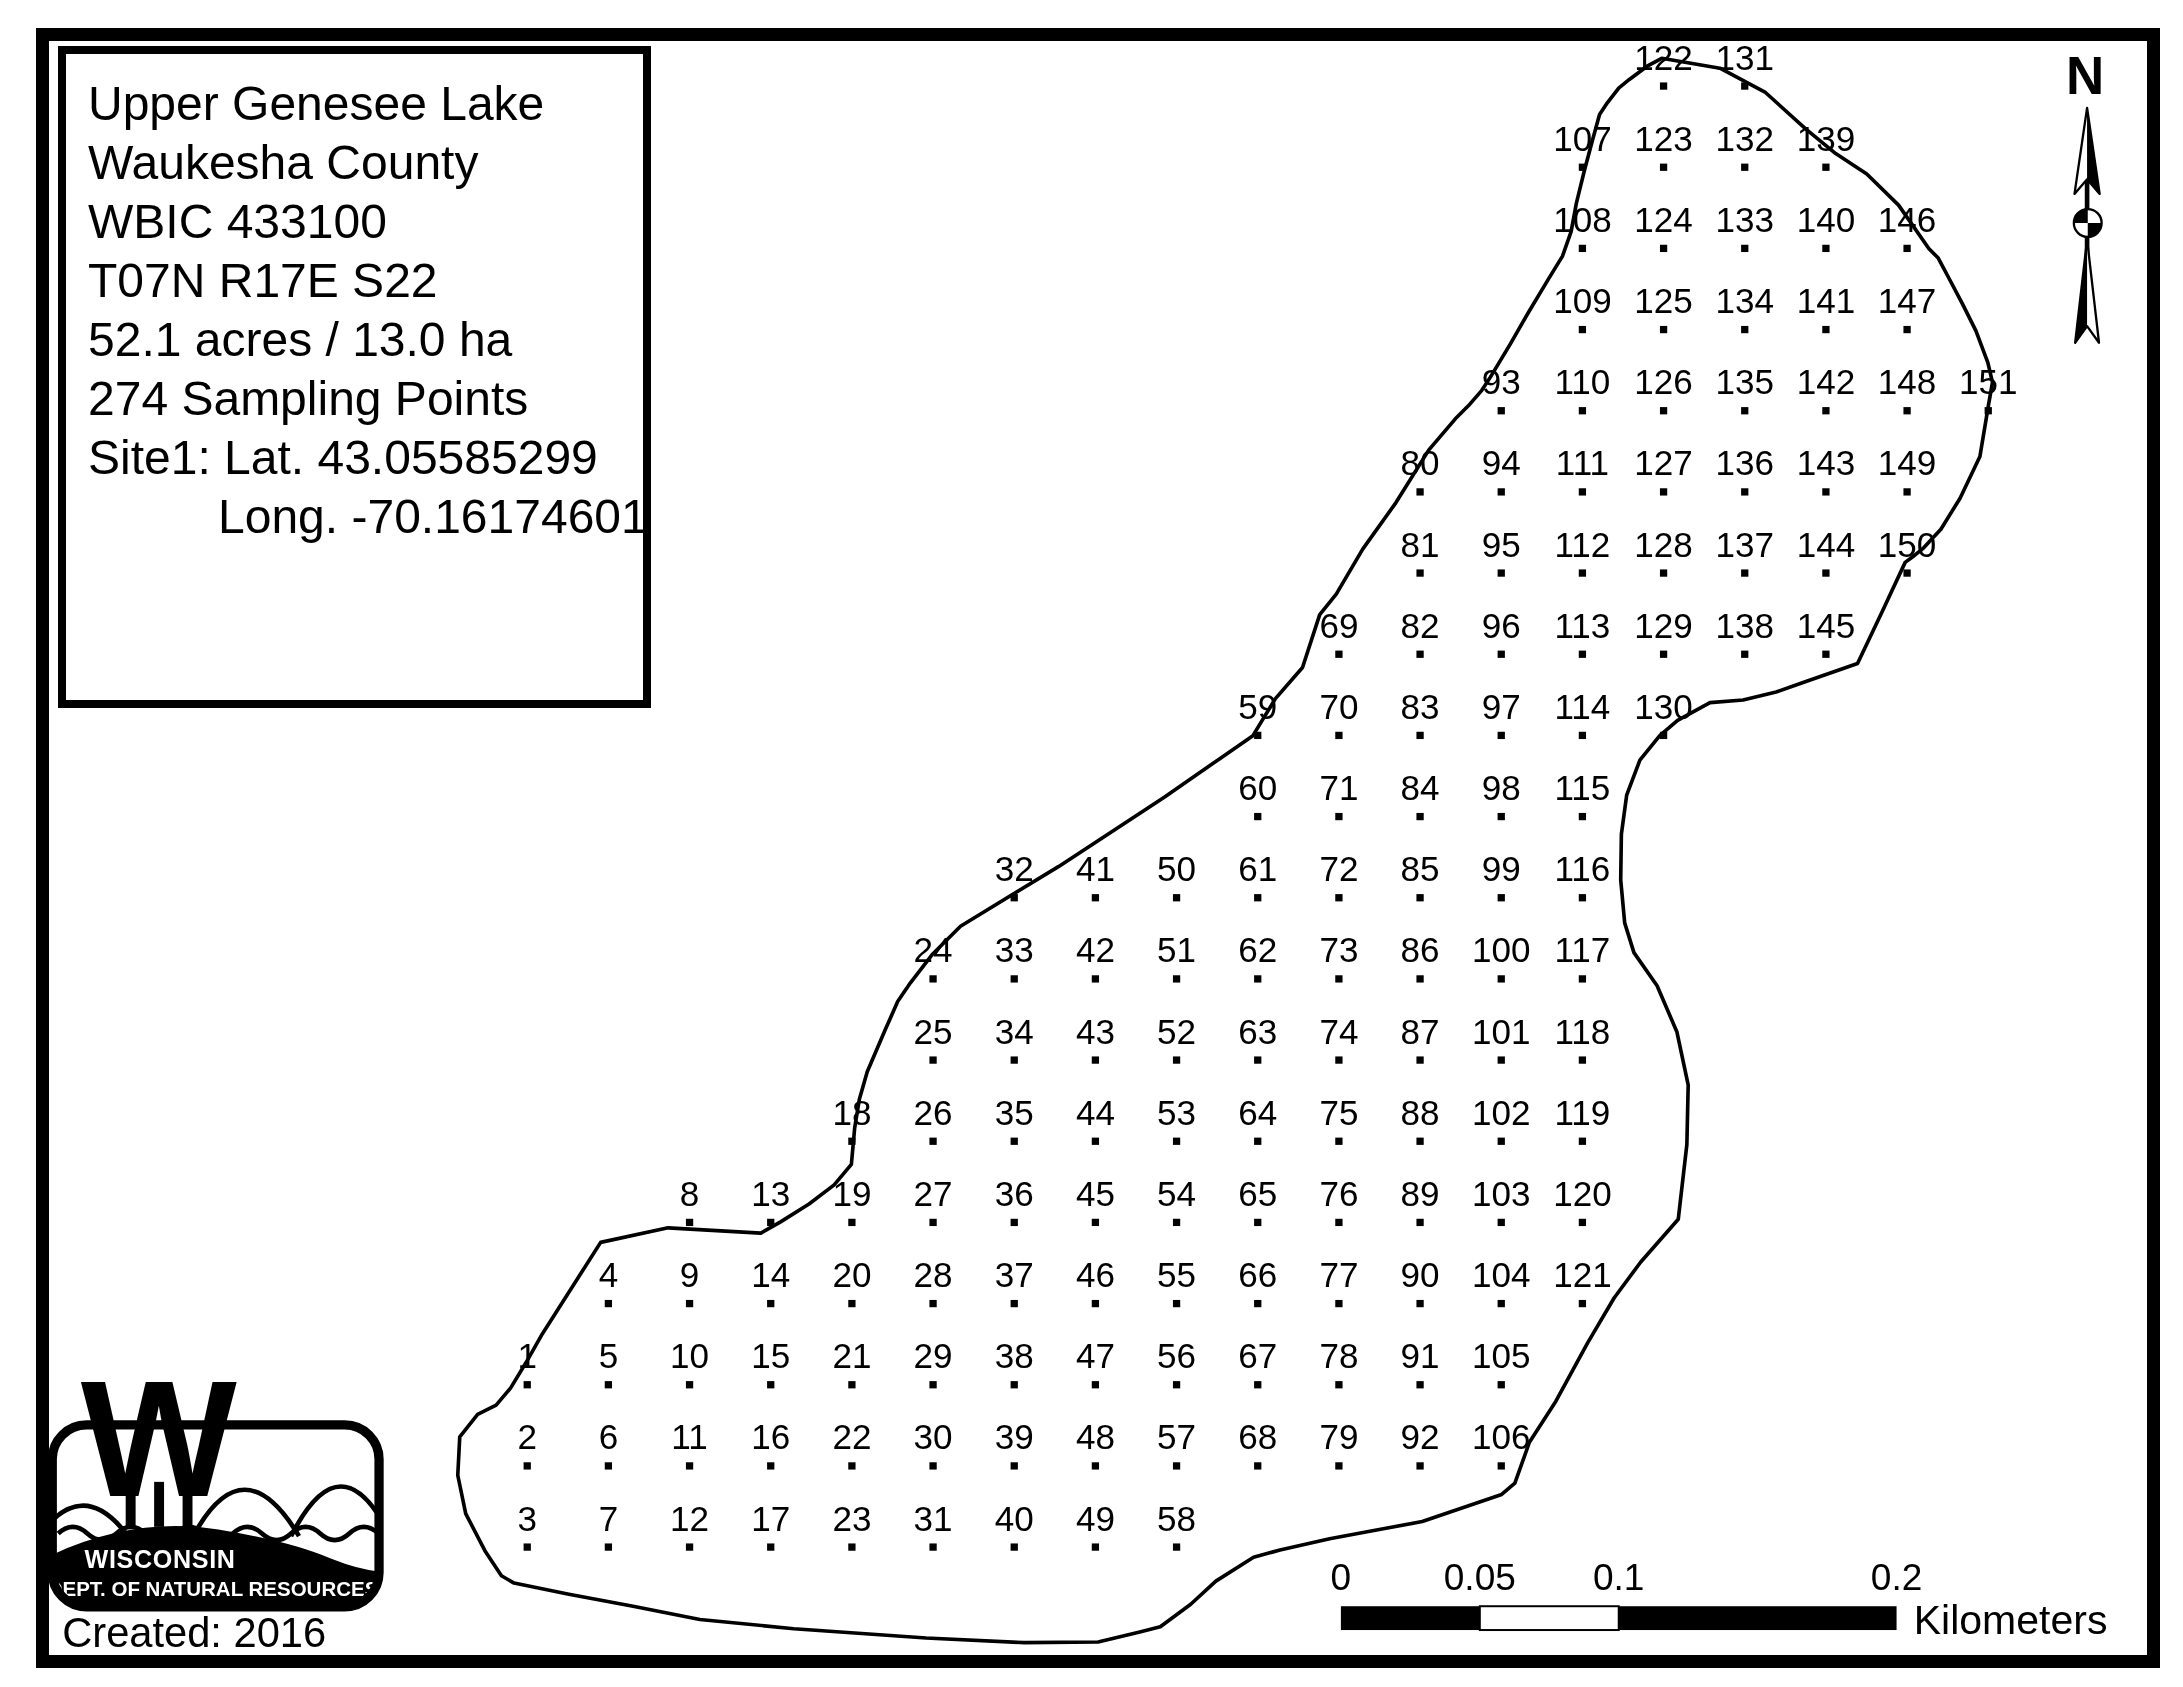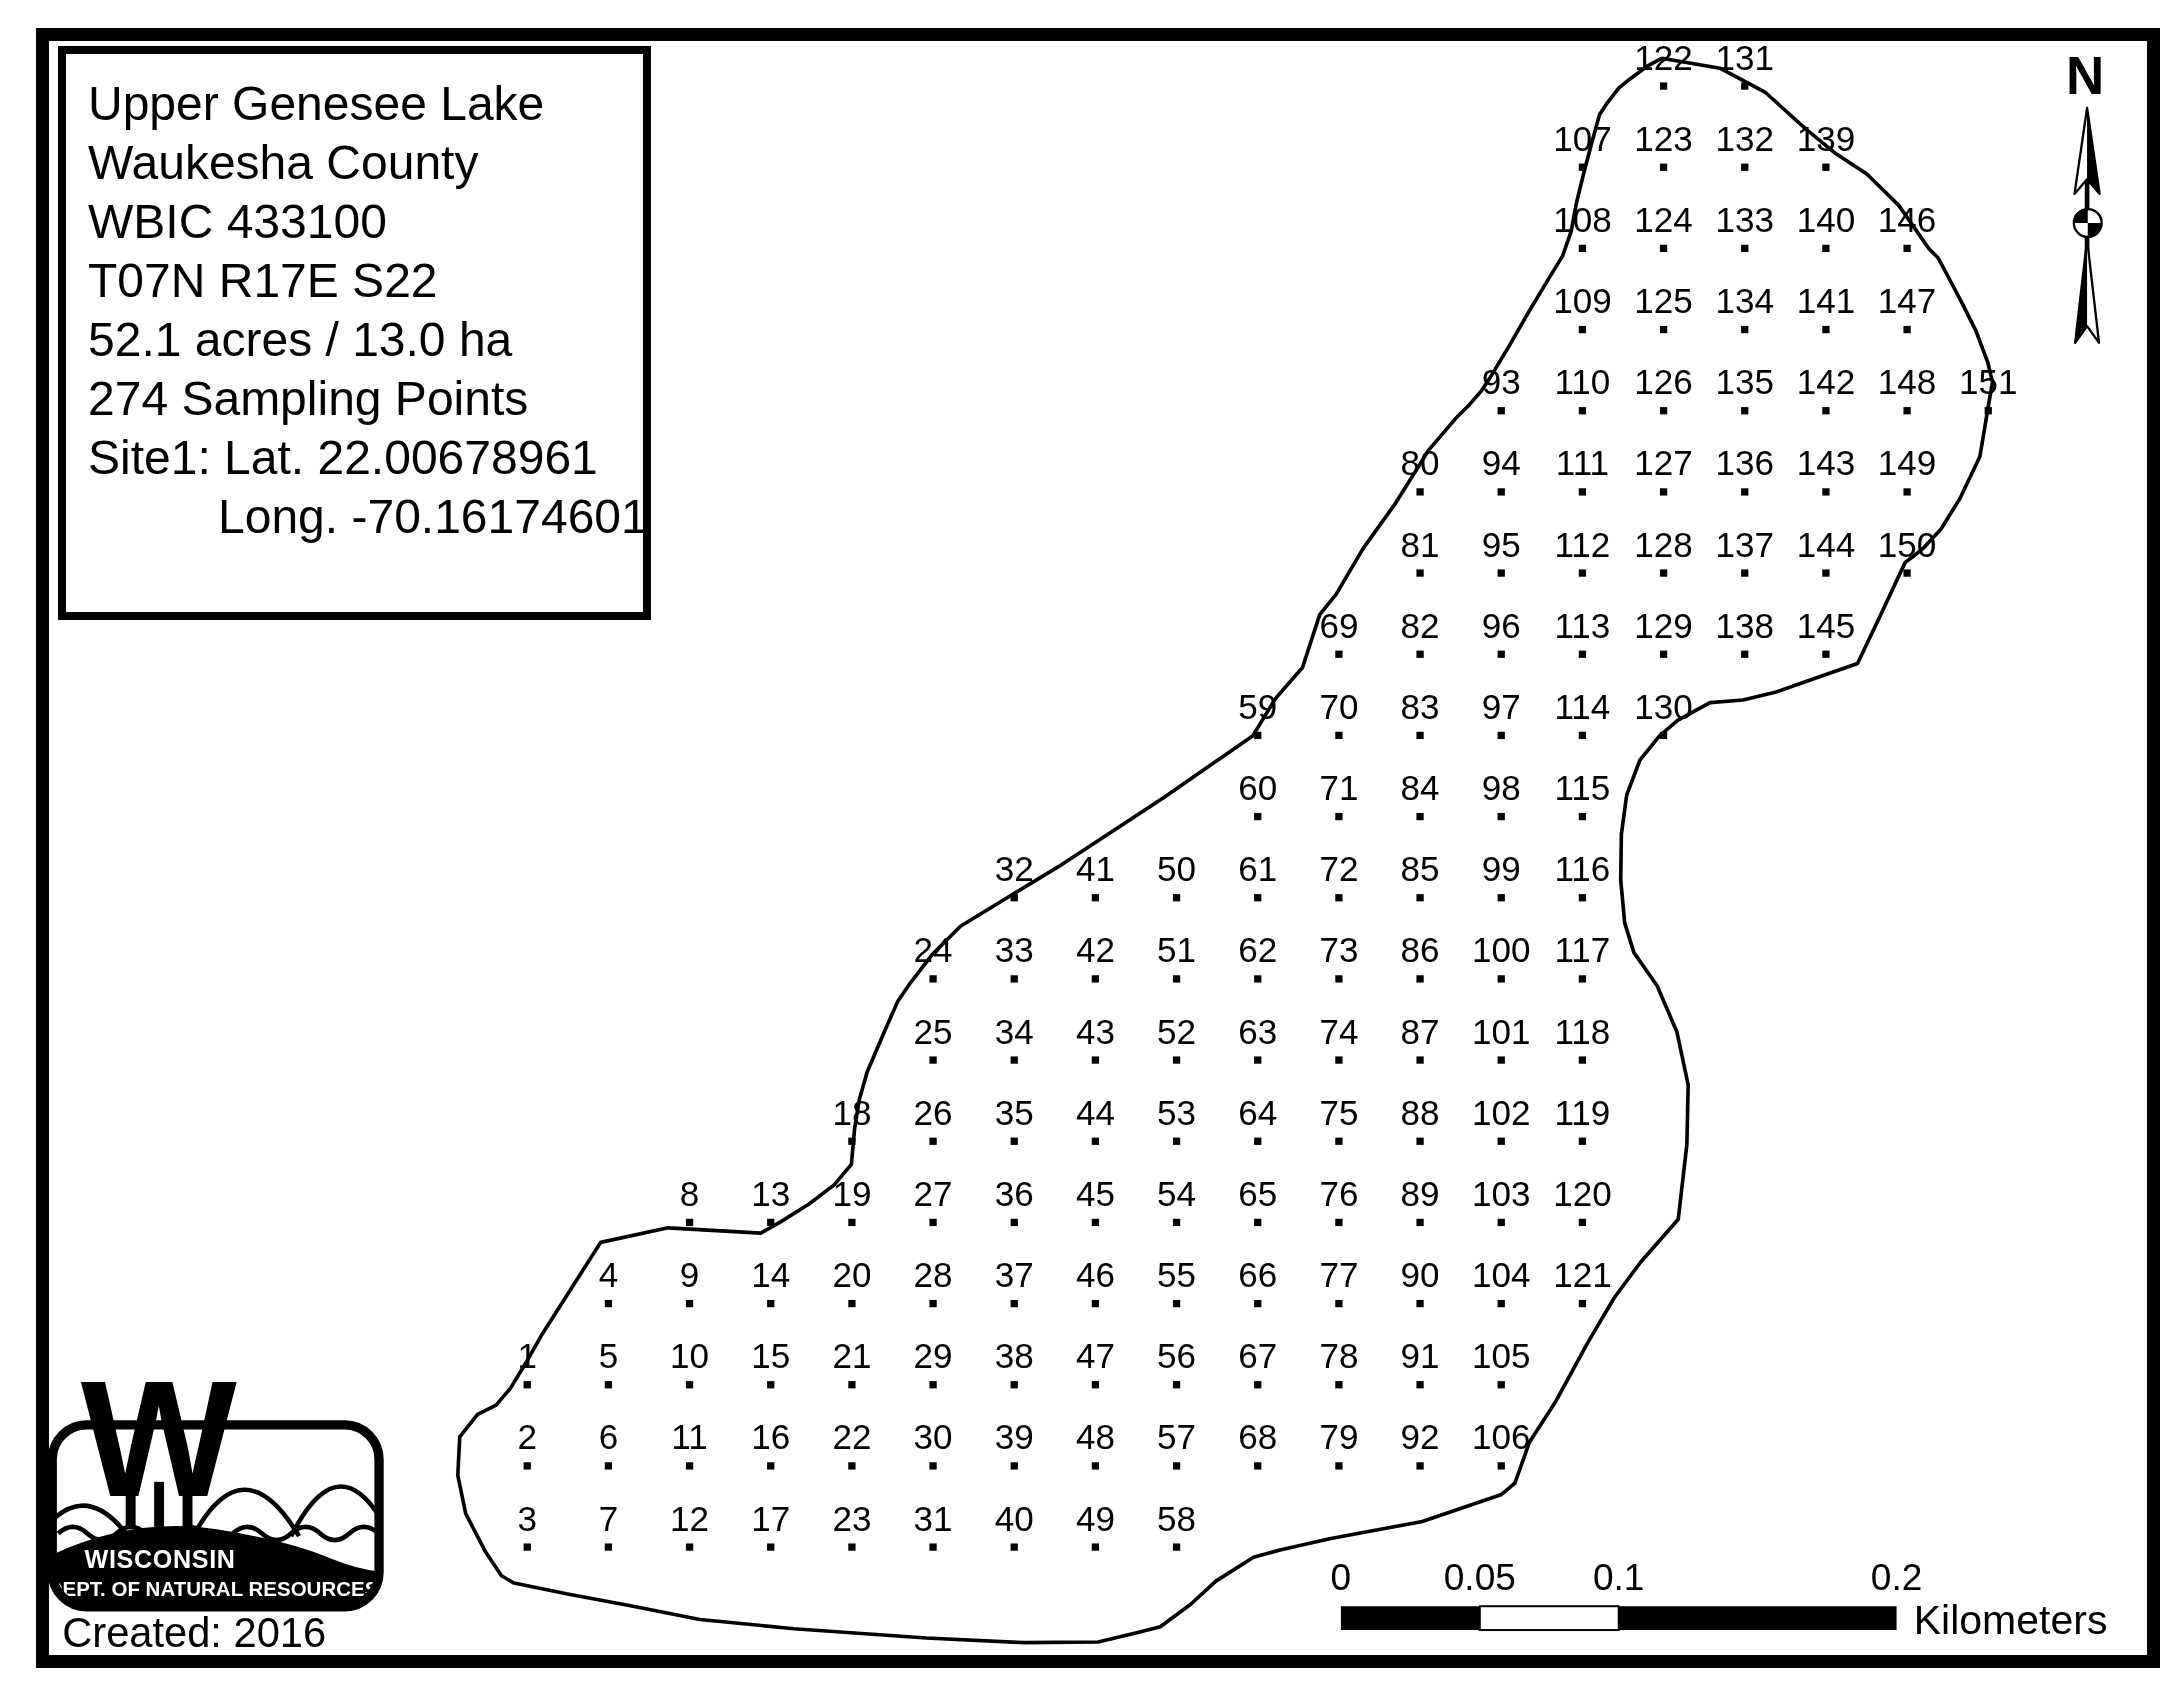--- a/index.html
+++ b/index.html
@@ -6,21 +6,21 @@
   body{
     width:2183px;height:1687px;position:relative;overflow:hidden;
     background:#ffffff;color:#000;
     font-family:"Liberation Sans", sans-serif;
   }
   .map-frame{
     position:absolute;left:36px;top:28.4px;width:2124px;height:1640px;
     border:13.2px solid #000;box-sizing:border-box;background:#fff;
   }
   .info-box{
-    position:absolute;left:58px;top:46px;width:593px;height:574px;
+    position:absolute;left:58px;top:46px;width:593px;height:662px;
     border:8.6px solid #000;box-sizing:border-box;background:#fff;
     padding:20px 13.2px 13.2px 22px;z-index:5;
   }
   .info-line{
     font-size:48px;line-height:59px;white-space:pre;color:#000;
   }
   .info-line.indent{padding-left:130px;}
   svg{position:absolute;left:0;top:0;z-index:3;}
   .pt-label{font-family:"Liberation Sans",sans-serif;font-size:53px;fill:#000;}
   .tick-label{font-family:"Liberation Sans",sans-serif;font-size:56px;fill:#000;}
@@ -36,21 +36,21 @@
 
 <div class="map-frame"></div>
 
 <div class="info-box">
   <div class="info-line">Upper Genesee Lake</div>
   <div class="info-line">Waukesha County</div>
   <div class="info-line">WBIC 433100</div>
   <div class="info-line">T07N R17E S22</div>
   <div class="info-line">52.1 acres / 13.0 ha</div>
   <div class="info-line">274 Sampling Points</div>
-  <div class="info-line">Site1: Lat. 22.00678961</div>
+  <div class="info-line">Site1: Lat. 43.05585299</div>
   <div class="info-line indent">Long. -70.16174601</div>
 </div>
 
 <svg width="2183" height="1687" viewBox="0 0 3300 2550">
 
   <path id="lake-path" fill="none" stroke="#000" stroke-width="5.5" stroke-linejoin="round" d="M2512 88 L 2490 100 L 2463 120 L 2447 133 L 2430 155 L 2418 173 L 2407 213 L 2395 258 L 2383 307 L 2375 350 L 2362 387 L 2340 423 L 2310 473 L 2283 520 L 2253 570 L 2240 590 L 2220 613 L 2200 633 L 2160 680 L 2110 760 L 2060 830 L 2020 898 L 1995 929 L 1969 1009 L 1928 1056 L 1894 1112 L 1845 1146 L 1760 1205 L 1600 1310 L 1452 1400 L 1410 1442 L 1376 1486 L 1357 1514 L 1338 1557 L 1311 1620 L 1299 1662 L 1292 1705 L 1287 1760 L 1261 1791 L 1223 1820 L 1180 1847 L 1150 1864 L 1010 1856 L 908 1878 L 820 2016 L 795 2060 L 772 2098 L 750 2124 L 722 2138 L 695 2172 L 692 2230 L 704 2288 L 733 2344 L 758 2382 L 777 2393 L 860 2410 L 957 2428 L 1058 2448 L 1200 2462 L 1400 2476 L 1548 2483 L 1660 2482 L 1723 2467 L 1754 2459 L 1800 2425 L 1838 2390 L 1895 2354 L 1935 2343 L 2010 2326 L 2085 2312 L 2150 2300 L 2270 2259 L 2290 2242 L 2312 2180 L 2352 2118 L 2400 2030 L 2440 1962 L 2480 1908 L 2537 1843 L 2550 1730 L 2552 1640 L 2535 1560 L 2505 1490 L 2470 1440 L 2456 1395 L 2450 1330 L 2451 1261 L 2459 1202 L 2479 1149 L 2509 1112 L 2536 1089 L 2585 1062 L 2635 1058 L 2685 1046 L 2730 1030 L 2808 1003 L 2845 925 L 2880 850 L 2891 842 L 2908 828 L 2934 800 L 2963 753 L 2993 690 L 3006 612 L 3012 578 L 3005 548 L 2987 500 L 2967 460 L 2947 422 L 2930 390 L 2916 376 L 2870 310 L 2822 263 L 2775 232 L 2730 195 L 2668 139 L 2600 103 Z"></path>
 
   <g id="points-layer">
       <g>
         <text x="797" y="2068.2" text-anchor="middle" class="pt-label">1</text>

